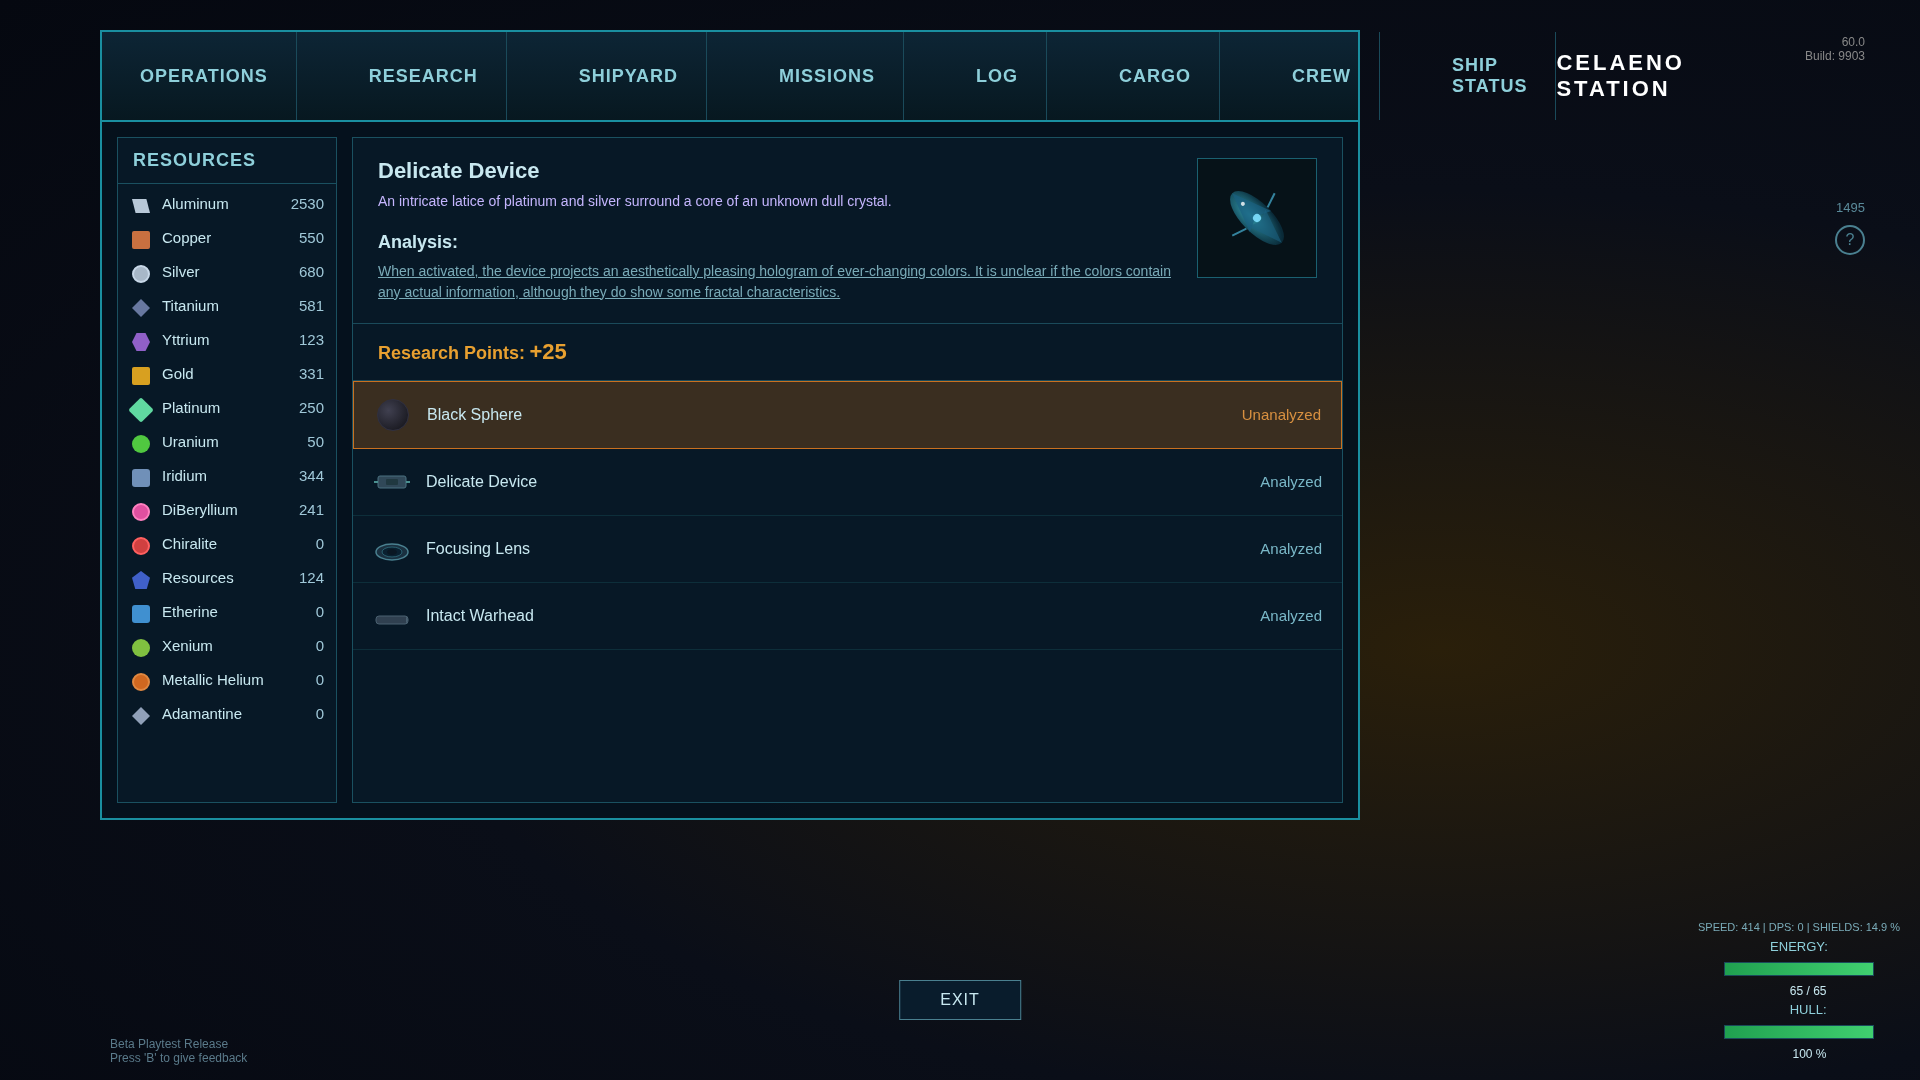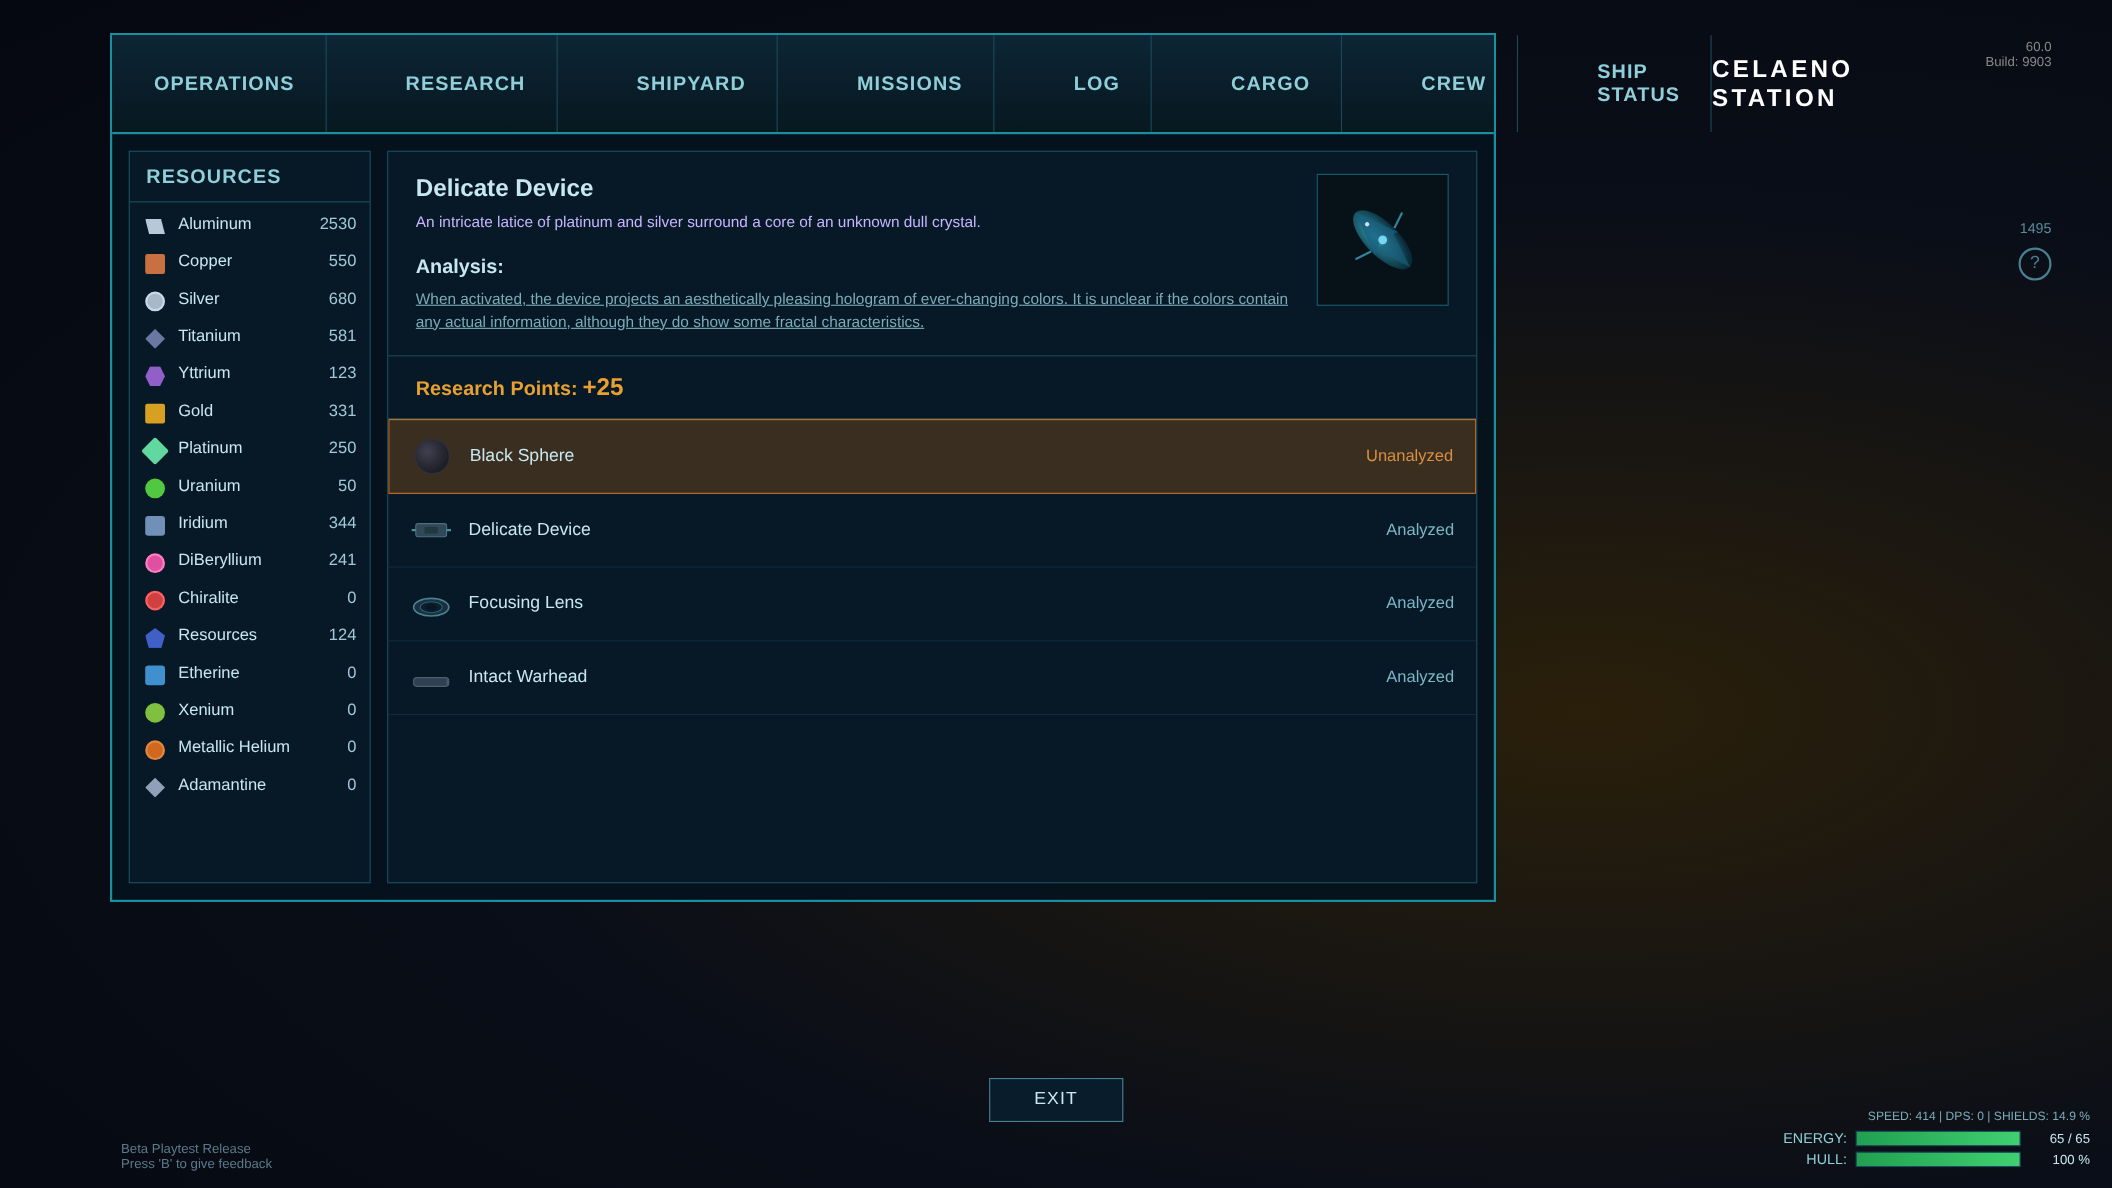--- a/index.html
+++ b/index.html
@@ -303,20 +303,21 @@
       font-size: 12px;
       text-align: right;
     }
 
     .status-row {
       display: flex;
       align-items: center;
       gap: 8px;
       margin-bottom: 4px;
       justify-content: flex-end;
+      flex-direction: column;
     }
 
     .status-label {
       color: #8ecfda;
       font-size: 13px;
       min-width: 55px;
       text-align: right;
     }
 
     .status-bar-bg {

